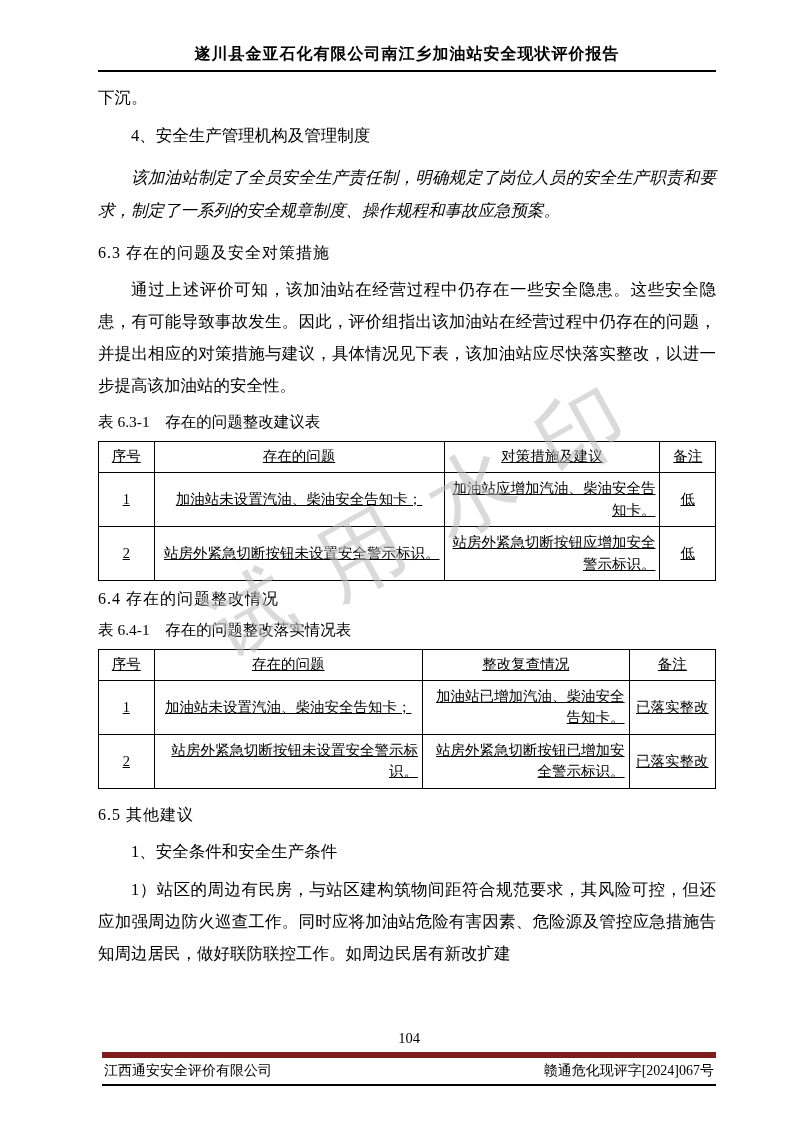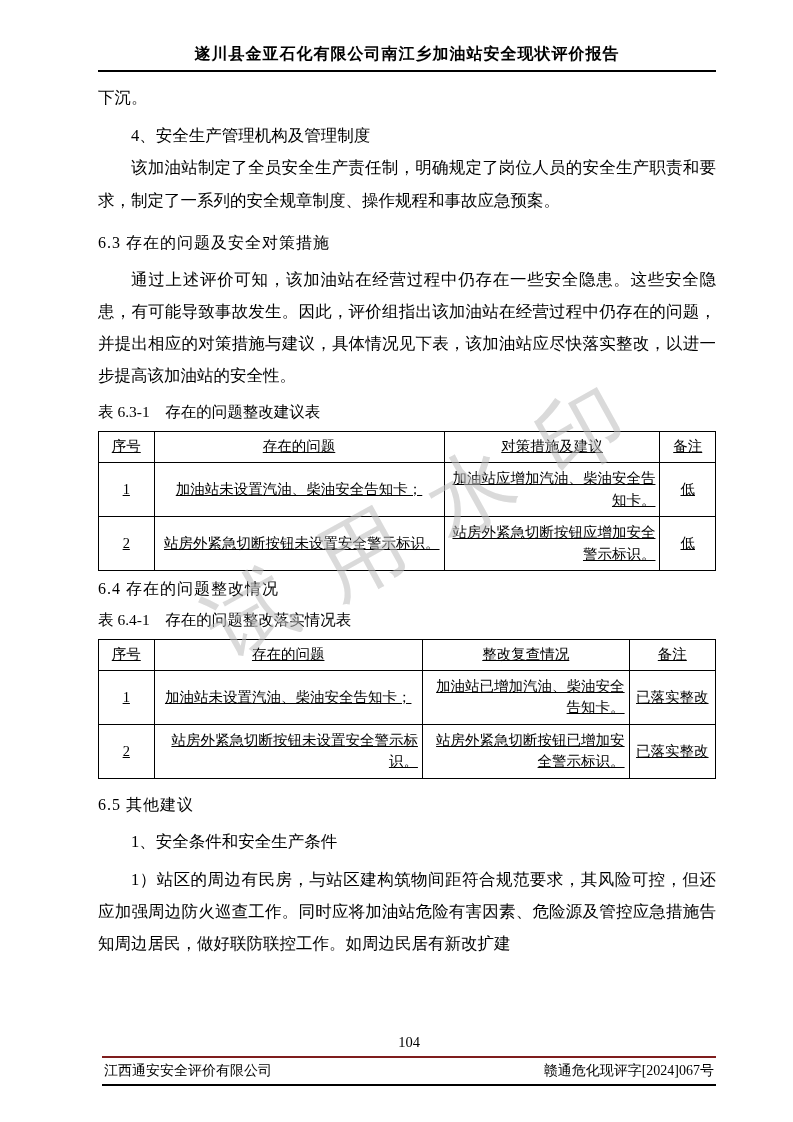--- a/index.html
+++ b/index.html
@@ -55,21 +55,21 @@
     pointer-events: none;
     font-family: "Liberation Serif", "DejaVu Serif", serif;
   }
   
   .footer { position: absolute; left: 102px; right: 77px; bottom: 36px; }
   .page-number { text-align: center; font-size: 14.5px; margin-bottom: 5px; }
   .footer-row {
     display: flex;
     justify-content: space-between;
     align-items: center;
-    border-top: 2px solid #7f1d1d;
+    border-top: 6px solid #7f1d1d;
     border-bottom: 2px solid #000;
     padding: 4px 2px;
     font-size: 14px;
   }
   .gap-md { height: 10px; }
 </style>
 </head>
 <body>
 
 <div class="page">
@@ -79,21 +79,21 @@
   <div class="content">
 
     <div class="doc-header">
       <div class="title">遂川县金亚石化有限公司南江乡加油站安全现状评价报告</div>
     </div>
 
     <div class="gap-md"></div>
 
     <p class="para no-indent">下沉。</p>
     <p class="list-line">4、安全生产管理机构及管理制度</p>
-    <p class="para" style="margin-top:0;">该加油站制定了全员安全生产责任制，明确规定了岗位人员的安全生产职责和要求，制定了一系列的安全规章制度、操作规程和事故应急预案。</p>
+    <p class="para" style="margin-top:10px;font-style:italic;">该加油站制定了全员安全生产责任制，明确规定了岗位人员的安全生产职责和要求，制定了一系列的安全规章制度、操作规程和事故应急预案。</p>
 
     <h2 class="section-heading">6.3 存在的问题及安全对策措施</h2>
 
     <p class="para">通过上述评价可知，该加油站在经营过程中仍存在一些安全隐患。这些安全隐患，有可能导致事故发生。因此，评价组指出该加油站在经营过程中仍存在的问题，并提出相应的对策措施与建议，具体情况见下表，该加油站应尽快落实整改，以进一步提高该加油站的安全性。</p>
 
     <div class="table-caption">表 6.3-1　存在的问题整改建议表</div>
 
     <table class="doc-table">
       <colgroup>
         <col style="width:9%">

